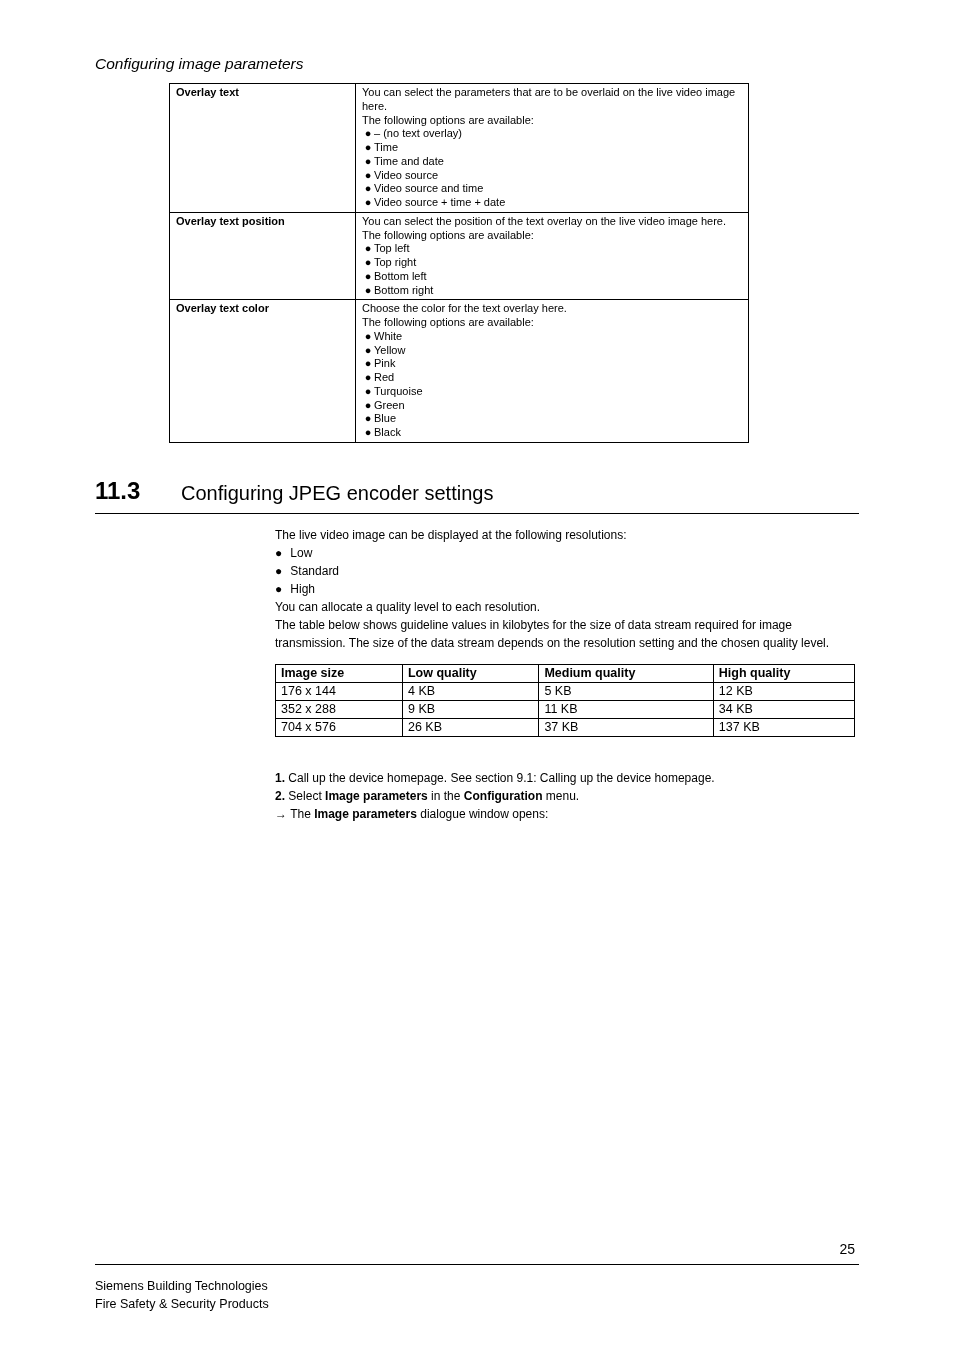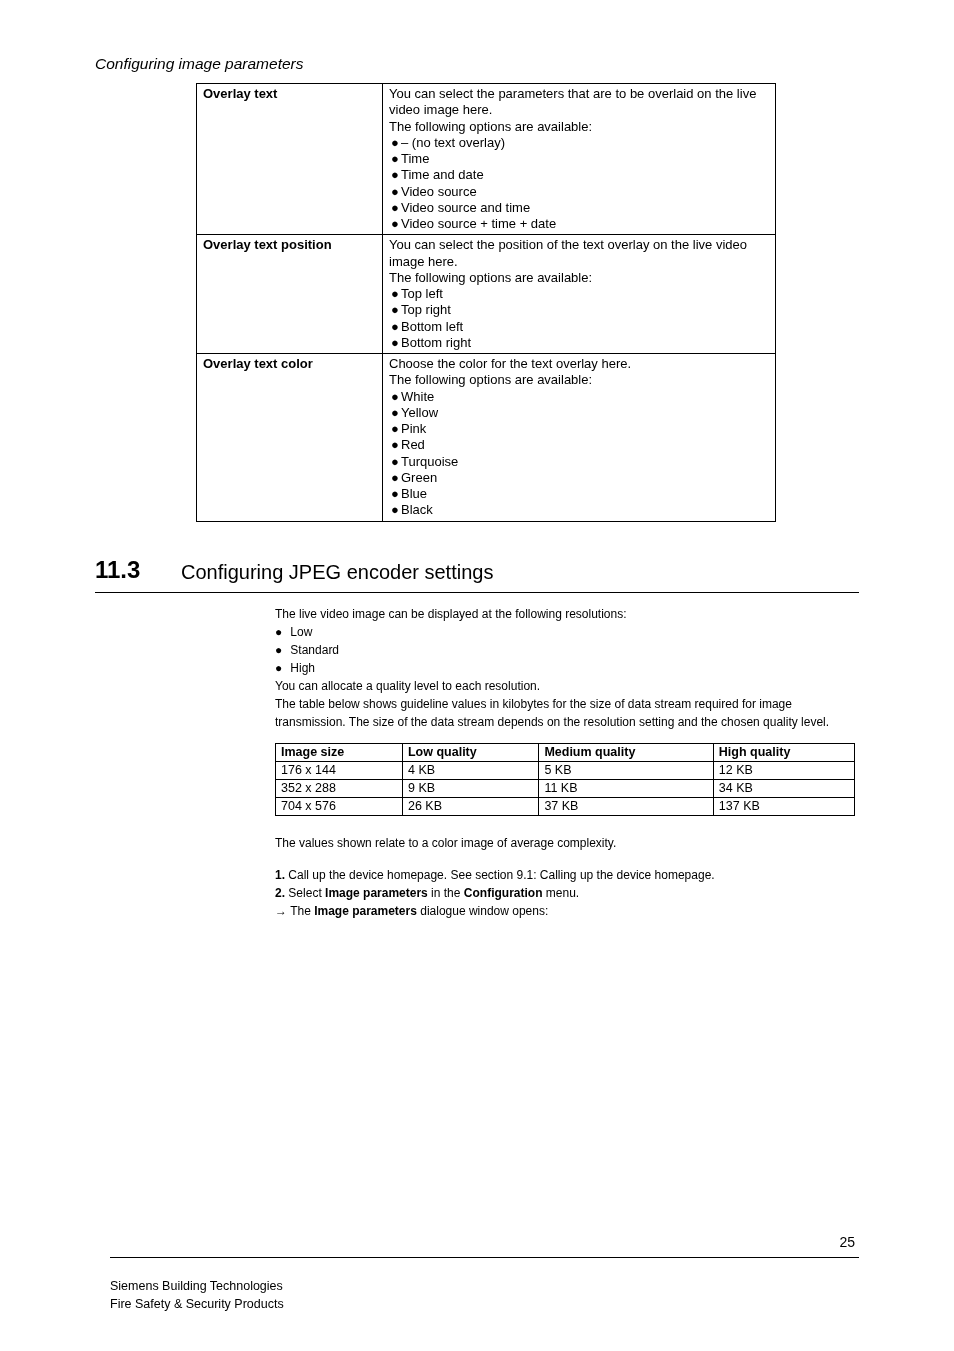--- a/index.html
+++ b/index.html
@@ -18,22 +18,22 @@
   }
   .header {
     font-style: italic;
     font-size: 15.5px;
     margin-bottom: 10px;
     padding-right: 4px;
   }
   table.desc {
     border-collapse: collapse;
     width: 580px;
-    margin-left: 101px;
-    font-size: 13px;
+    margin-left: 74px;
+    font-size: 11px;
     border-radius: 15px;
   }
   table.desc td {
     border: 1px solid #000;
     padding: 2px 4px 2px 6px;
     vertical-align: top;
     line-height: 1.25;
   }
   table.desc td.label {
     font-weight: bold;
@@ -90,25 +90,25 @@
     border: 1px solid #000;
     padding: 1.5px 5px;
     text-align: left;
     font-weight: normal;
   }
   table.sizes th {
     font-weight: bold;
   }
   .footer {
     position: absolute;
-    left: 110px;
+    left: 95px;
     right: 95px;
     bottom: 38px;
     border-top: 1px solid #000;
-    padding-top: 19px;
+    padding-top: 12px;
   }
   .footer .pagenum {
     position: absolute;
     right: 4px;
     top: -24px;
     font-size: 14px;
   }
   .footer .ft-line {
     font-size: 12.5px;
     line-height: 1.45;
@@ -202,21 +202,20 @@
     <tr>
       <td>704 x 576</td>
       <td>26 KB</td>
       <td>37 KB</td>
       <td>137 KB</td>
     </tr>
   </tbody>
     </table>
 
   <div class="body-block" style="margin-top:18px;">
-    <div>The values shown relate to a color image of average complexity.</div>
     <div style="height:14px;"></div>
     <div>
       <b>1.</b> <span>Call up the device homepage. See section 9.1: Calling up the device homepage.</span>
     </div>
     <div>
       <b>2.</b> <span>Select </span><b>Image parameters</b><span> in the </span><b>Configuration</b><span> menu.</span>
     </div>
     <div>
       <b>→</b> <span>The </span><b>Image parameters</b><span> dialogue window opens:</span>
     </div>

